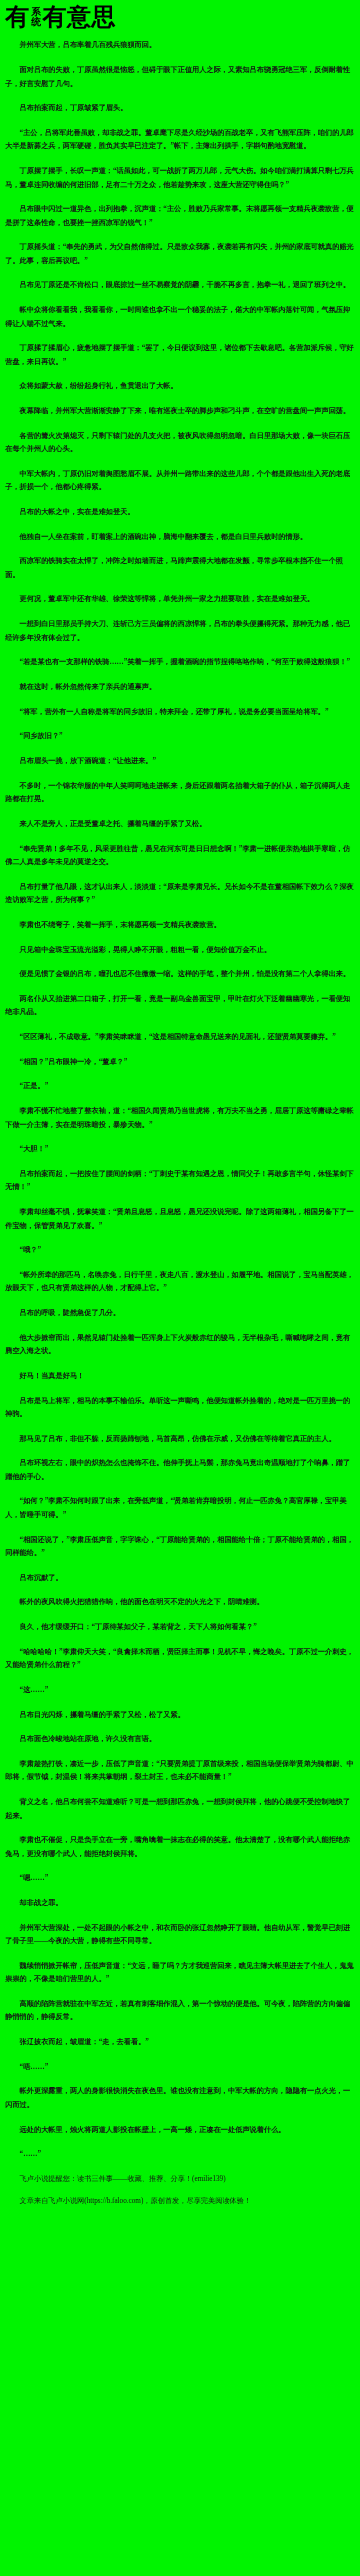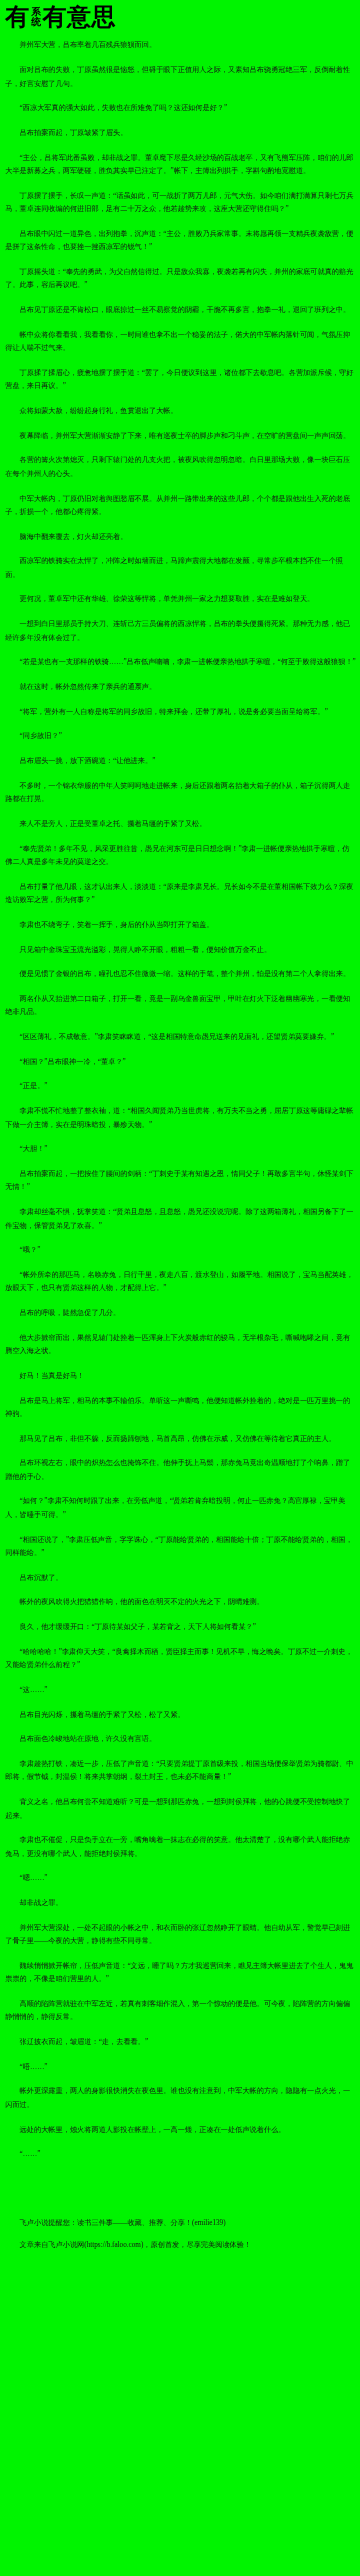--- a/index.html
+++ b/index.html
@@ -30,75 +30,75 @@
   .logo-stack {
     display: flex;
     flex-direction: column;
     justify-content: center;
     font-family: "Liberation Sans", sans-serif;
     font-weight: 700;
     font-size: 9.8px;
     line-height: 1.05;
     color: #000;
   }
-  .content { padding: 8.2px 5.2px 0 5.2px; }
+  .content { padding: 8.2px 5.2px 0 5.2px; font-weight: bold; }
   .para {
     font-size: 7.2px;
     line-height: 13.4px;
     margin: 0 0 11.3px 0;
     color: #141414;
     text-indent: 2em;
     word-break: break-all;
   }
-  .footer { padding: 0 5.2px; margin-top: 44px; }
+  .footer { padding: 0 5.2px; }
   .footer .para { margin-bottom: 8.2px; }
   .spacer { flex: 1 1 auto; min-height: 20.6px; }
 </style>
 </head>
 <body>
 
 <div class="logo">
   <span class="logo-big">有</span>
   <span class="logo-stack">
     <span>系</span>
     <span>统</span>
   </span>
   <span class="logo-big">有意思</span>
 </div>
 
 <div class="content">
     <p class="para">并州军大营，吕布率着几百残兵狼狈而回。</p>
     <p class="para">面对吕布的失败，丁原虽然很是恼怒，但碍于眼下正值用人之际，又素知吕布骁勇冠绝三军，反倒耐着性子，好言安慰了几句。</p>
-    <p class="para">“西凉大军真的强大如此，失败也在所难免了吗？这还如何是好？”</p>
     <p class="para">吕布拍案而起，丁原皱紧了眉头。</p>
     <p class="para">“主公，吕将军此番虽败，却非战之罪。董卓麾下尽是久经沙场的百战老卒，又有飞熊军压阵，咱们的儿郎大半是新募之兵，两军硬碰，胜负其实早已注定了。”帐下，主簿出列拱手，字斟句酌地宽慰道。</p>
     <p class="para">丁原摆了摆手，长叹一声道：“话虽如此，可一战折了两万儿郎，元气大伤。如今咱们满打满算只剩七万兵马，董卓连同收编的何进旧部，足有二十万之众，他若趁势来攻，这座大营还守得住吗？”</p>
     <p class="para">吕布眼中闪过一道异色，出列抱拳，沉声道：“主公，胜败乃兵家常事。末将愿再领一支精兵夜袭敌营，便是拼了这条性命，也要挫一挫西凉军的锐气！”</p>
     <p class="para">丁原摇头道：“奉先的勇武，为父自然信得过。只是敌众我寡，夜袭若再有闪失，并州的家底可就真的赔光了。此事，容后再议吧。”</p>
     <p class="para">吕布见丁原还是不肯松口，眼底掠过一丝不易察觉的阴霾，干脆不再多言，抱拳一礼，退回了班列之中。</p>
     <p class="para">帐中众将你看看我，我看看你，一时间谁也拿不出一个稳妥的法子，偌大的中军帐内落针可闻，气氛压抑得让人喘不过气来。</p>
     <p class="para">丁原揉了揉眉心，疲惫地摆了摆手道：“罢了，今日便议到这里，诸位都下去歇息吧。各营加派斥候，守好营盘，来日再议。”</p>
     <p class="para">众将如蒙大赦，纷纷起身行礼，鱼贯退出了大帐。</p>
     <p class="para">夜幕降临，并州军大营渐渐安静了下来，唯有巡夜士卒的脚步声和刁斗声，在空旷的营盘间一声声回荡。</p>
     <p class="para">各营的篝火次第熄灭，只剩下辕门处的几支火把，被夜风吹得忽明忽暗。白日里那场大败，像一块巨石压在每个并州人的心头。</p>
     <p class="para">中军大帐内，丁原仍旧对着舆图愁眉不展。从并州一路带出来的这些儿郎，个个都是跟他出生入死的老底子，折损一个，他都心疼得紧。</p>
-    <p class="para">脑海中翻来覆去，灯火却还亮着。</p>
+    <p class="para">吕布的大帐之中，实在是难如登天。</p>
+    <p class="para">他独自一人坐在案前，盯着案上的酒碗出神，脑海中翻来覆去，都是白日里兵败时的情形。</p>
     <p class="para">西凉军的铁骑实在太悍了，冲阵之时如墙而进，马蹄声震得大地都在发颤，寻常步卒根本挡不住一个照面。</p>
     <p class="para">更何况，董卓军中还有华雄、徐荣这等悍将，单凭并州一家之力想要取胜，实在是难如登天。</p>
     <p class="para">一想到白日里那员手持大刀、连斩己方三员偏将的西凉悍将，吕布的拳头便攥得死紧。那种无力感，他已经许多年没有体会过了。</p>
-    <p class="para">“若是某也有一支那样的铁骑……”吕布低声喃喃，李肃一进帐便亲热地拱手寒暄，“何至于败得这般狼狈！”</p>
+    <p class="para">“若是某也有一支那样的铁骑……”笑着一挥手，握着酒碗的指节捏得咯咯作响，“何至于败得这般狼狈！”</p>
     <p class="para">就在这时，帐外忽然传来了亲兵的通禀声。</p>
     <p class="para">“将军，营外有一人自称是将军的同乡故旧，特来拜会，还带了厚礼，说是务必要当面呈给将军。”</p>
     <p class="para">“同乡故旧？”</p>
     <p class="para">吕布眉头一挑，放下酒碗道：“让他进来。”</p>
     <p class="para">不多时，一个锦衣华服的中年人笑呵呵地走进帐来，身后还跟着两名抬着大箱子的仆从，箱子沉得两人走路都在打晃。</p>
     <p class="para">来人不是旁人，正是受董卓之托、攥着马缰的手紧了又松。</p>
     <p class="para">“奉先贤弟！多年不见，风采更胜往昔，愚兄在河东可是日日想念啊！”李肃一进帐便亲热地拱手寒暄，仿佛二人真是多年未见的莫逆之交。</p>
     <p class="para">吕布打量了他几眼，这才认出来人，淡淡道：“原来是李肃兄长。兄长如今不是在董相国帐下效力么？深夜造访败军之营，所为何事？”</p>
-    <p class="para">李肃也不绕弯子，笑着一挥手，身后的仆从当即打开了箱盖。</p>
+    <p class="para">李肃也不绕弯子，笑着一挥手，末将愿再领一支精兵夜袭敌营。</p>
     <p class="para">只见箱中金珠宝玉流光溢彩，晃得人睁不开眼，粗粗一看，便知价值万金不止。</p>
     <p class="para">便是见惯了金银的吕布，瞳孔也忍不住微微一缩。这样的手笔，整个并州，怕是没有第二个人拿得出来。</p>
     <p class="para">两名仆从又抬进第二口箱子，打开一看，竟是一副乌金兽面宝甲，甲叶在灯火下泛着幽幽寒光，一看便知绝非凡品。</p>
     <p class="para">“区区薄礼，不成敬意。”李肃笑眯眯道，“这是相国特意命愚兄送来的见面礼，还望贤弟莫要嫌弃。”</p>
     <p class="para">“相国？”吕布眼神一冷，“董卓？”</p>
     <p class="para">“正是。”</p>
     <p class="para">李肃不慌不忙地整了整衣袖，道：“相国久闻贤弟乃当世虎将，有万夫不当之勇，屈居丁原这等庸碌之辈帐下做一介主簿，实在是明珠暗投，暴殄天物。”</p>
     <p class="para">“大胆！”</p>
     <p class="para">吕布拍案而起，一把按住了腰间的剑柄：“丁刺史于某有知遇之恩，情同父子！再敢多言半句，休怪某剑下无情！”</p>
     <p class="para">李肃却丝毫不惧，抚掌笑道：“贤弟且息怒，且息怒，愚兄还没说完呢。除了这两箱薄礼，相国另备下了一件宝物，保管贤弟见了欢喜。”</p>

